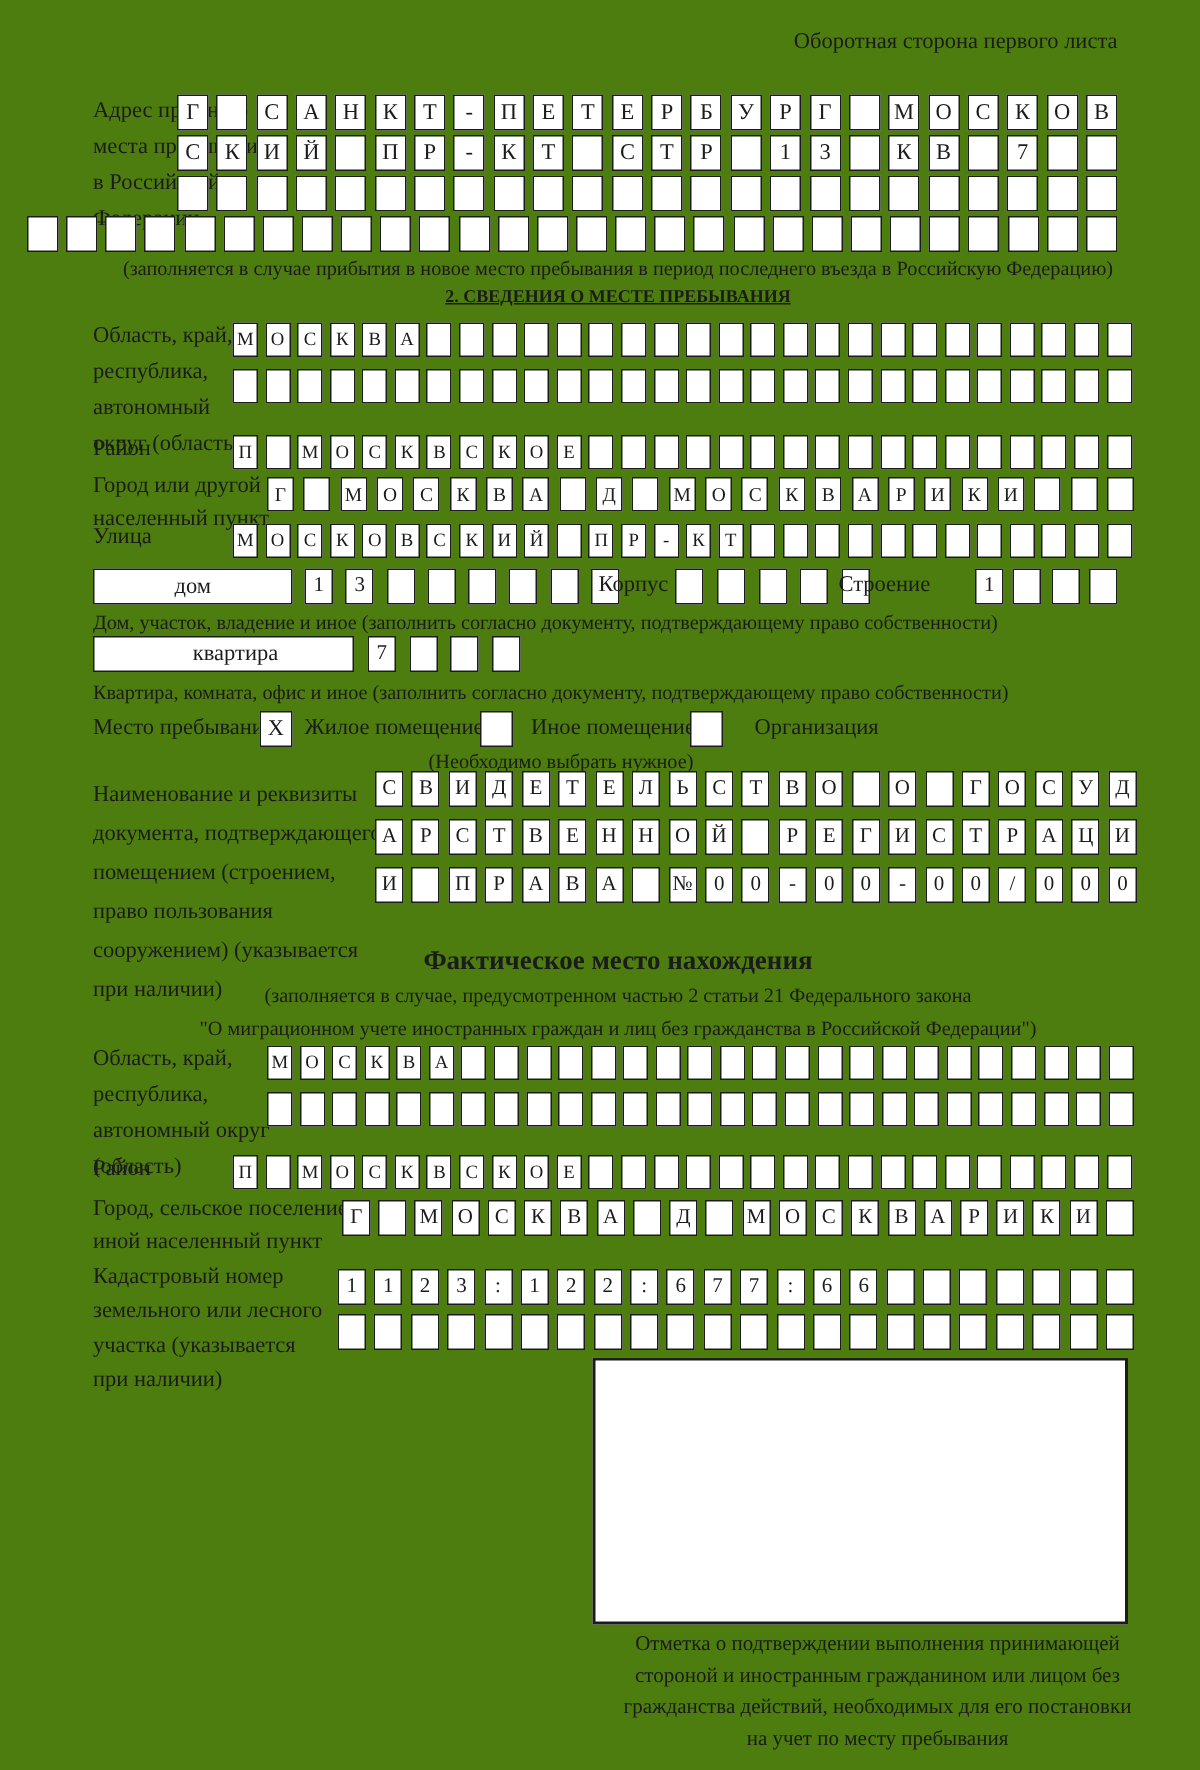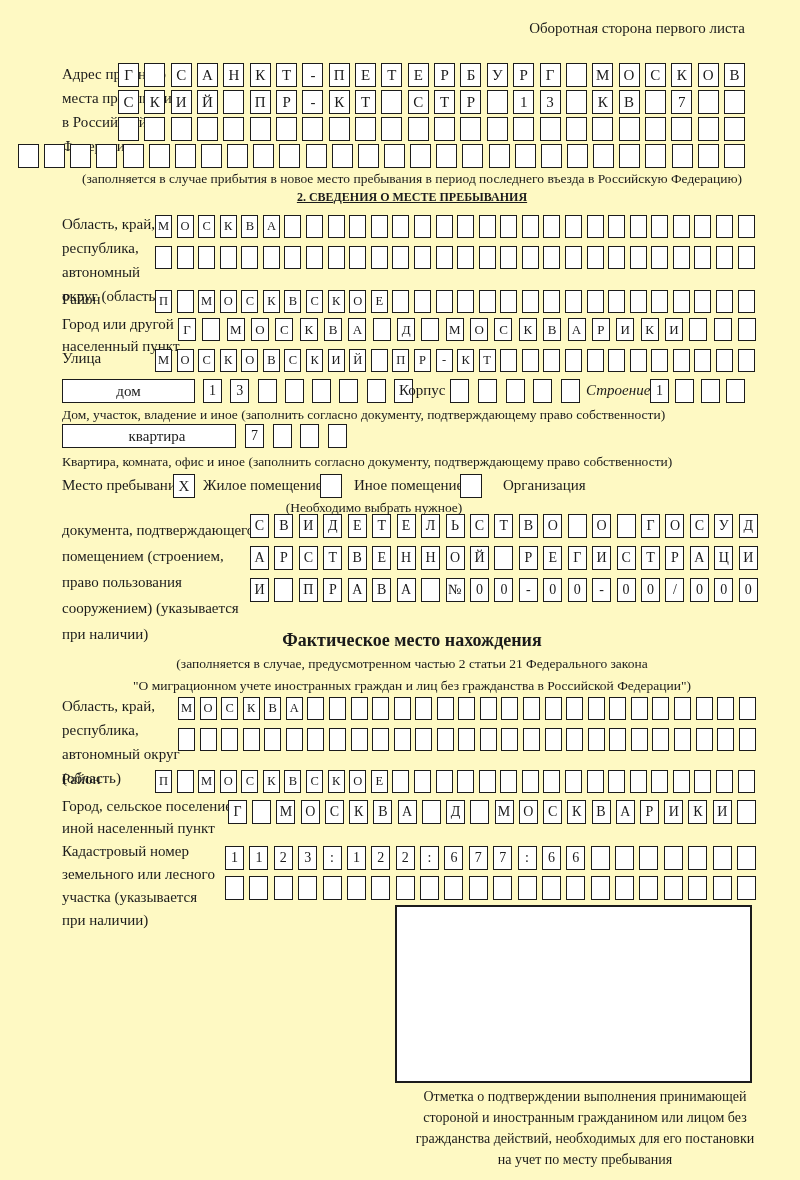--- a/index.html
+++ b/index.html
@@ -1,16 +1,16 @@
 <!DOCTYPE html>
 <html><head>
 <meta charset="utf-8">
 <style>
   html,body{margin:0;padding:0;background:#fff;}
-  #page{position:relative;width:800px;height:1180px;background:#fef9c3;overflow:hidden;
+  #page{position:relative;width:800px;height:1180px;background:#4d7c0f;overflow:hidden;
         font-family:"Liberation Serif","DejaVu Serif",serif;color:#1b1b1b;}
   .abs{position:absolute;white-space:nowrap;}
   .label{font-size:15px;}
   .small{font-size:13.5px;}
   .title{font-size:12px;font-weight:bold;text-decoration:underline;}
   .subtitle{font-size:18px;font-weight:bold;}
   .center{text-align:center;margin-left:12px;}
   .right{text-align:right;}
   .grid-row{position:absolute;display:flex;justify-content:space-between;}
   .cell{border:1.7px solid #1c1c1c;background:#fff;box-sizing:border-box;
@@ -327,21 +327,21 @@
       <div class="cell"></div>
     </div>
   <div class="abs label" style="left:399px;top:382px;">Корпус</div>
   <div class="grid-row md" style="left:450px;top:379px;width:130px;">
       <div class="cell"></div>
       <div class="cell"></div>
       <div class="cell"></div>
       <div class="cell"></div>
       <div class="cell"></div>
     </div>
-  <div class="abs label" style="left:586px;top:382px;font-style:italic;">Строение</div>
+  <div class="abs label" style="left:559px;top:382px;">Строение</div>
   <div class="grid-row md" style="left:650px;top:379px;width:95px;">
       <div class="cell">1</div>
       <div class="cell"></div>
       <div class="cell"></div>
       <div class="cell"></div>
     </div>
   <div class="abs small" style="left:62px;top:407px;text-align:right;">Дом, участок, владение и иное (заполнить согласно документу, подтверждающему право собственности)</div>
 
   <div class="label-box" style="left:62px;top:424px;width:174px;padding-left:16px;">
     <span>квартира</span>
@@ -357,20 +357,21 @@
   <div class="abs label" style="left:62px;top:477px;">Место пребывания:</div>
   <div class="cbox" style="left:173px;top:474px;">X</div>
   <div class="abs label" style="left:203px;top:477px;">Жилое помещение</div>
   <div class="cbox" style="left:320px;top:474px;"></div>
   <div class="abs label" style="left:354px;top:477px;">Иное помещение</div>
   <div class="cbox" style="left:460px;top:474px;"></div>
   <div class="abs label" style="left:503px;top:477px;">Организация</div>
   <div class="abs small center" style="left:0;top:500px;width:674px;padding-left:25px;">(Необходимо выбрать нужное)</div>
 
   <div class="abs label lines" style="left:62px;top:517px;line-height:26px;">
+    <div>Наименование и реквизиты</div>
     <div>документа, подтверждающего</div>
     <div>помещением (строением,</div>
     <div>право пользования</div>
     <div>сооружением) (указывается</div>
     <div>при наличии)</div>
   </div>
   <div class="grid-row md" style="left:250px;top:514px;width:508px;">
       <div class="cell">С</div>
       <div class="cell">В</div>
       <div class="cell">И</div>

